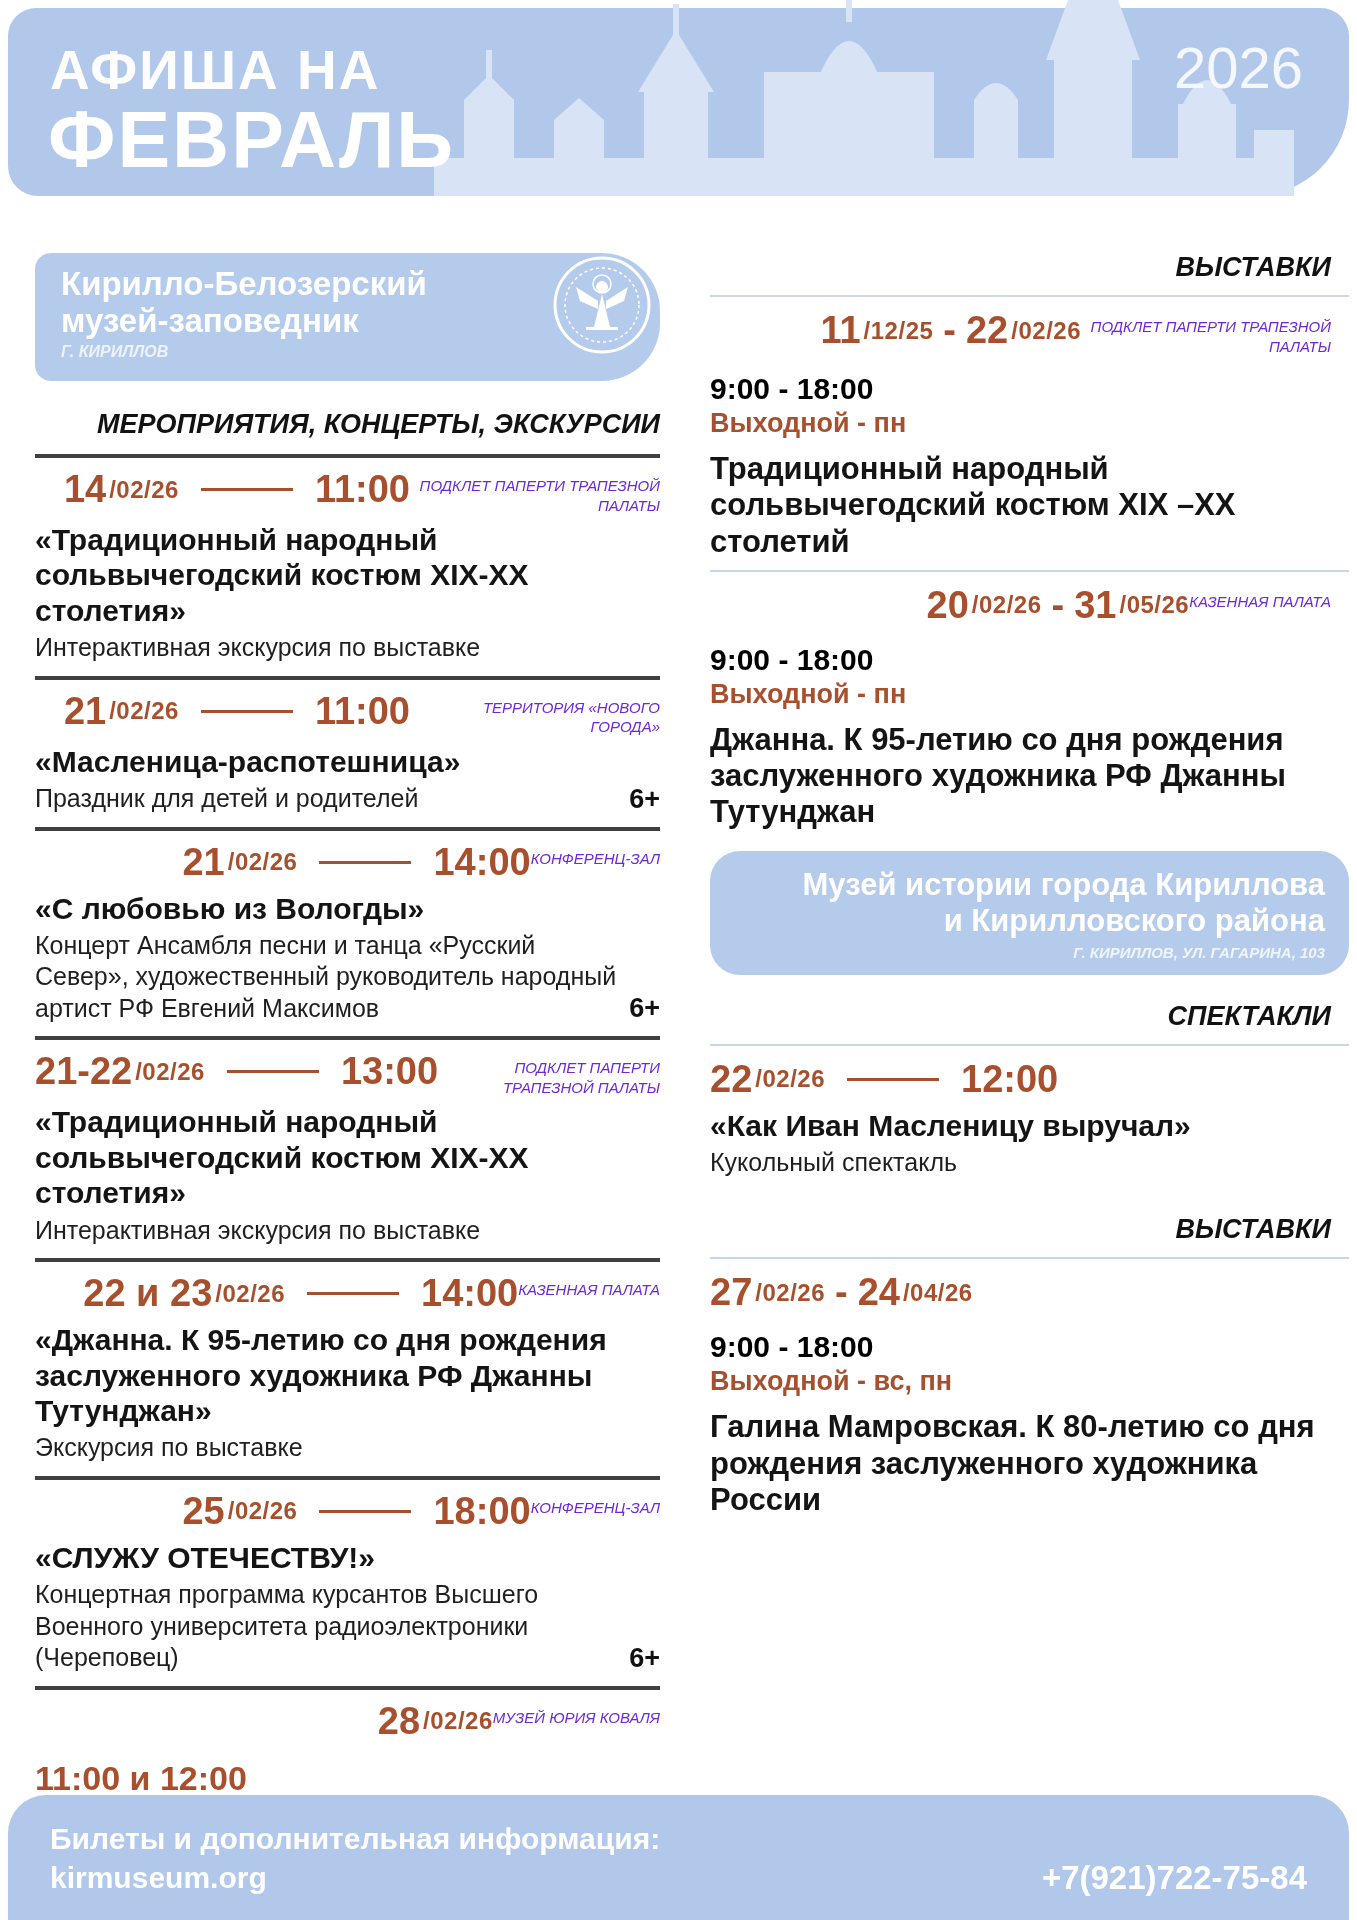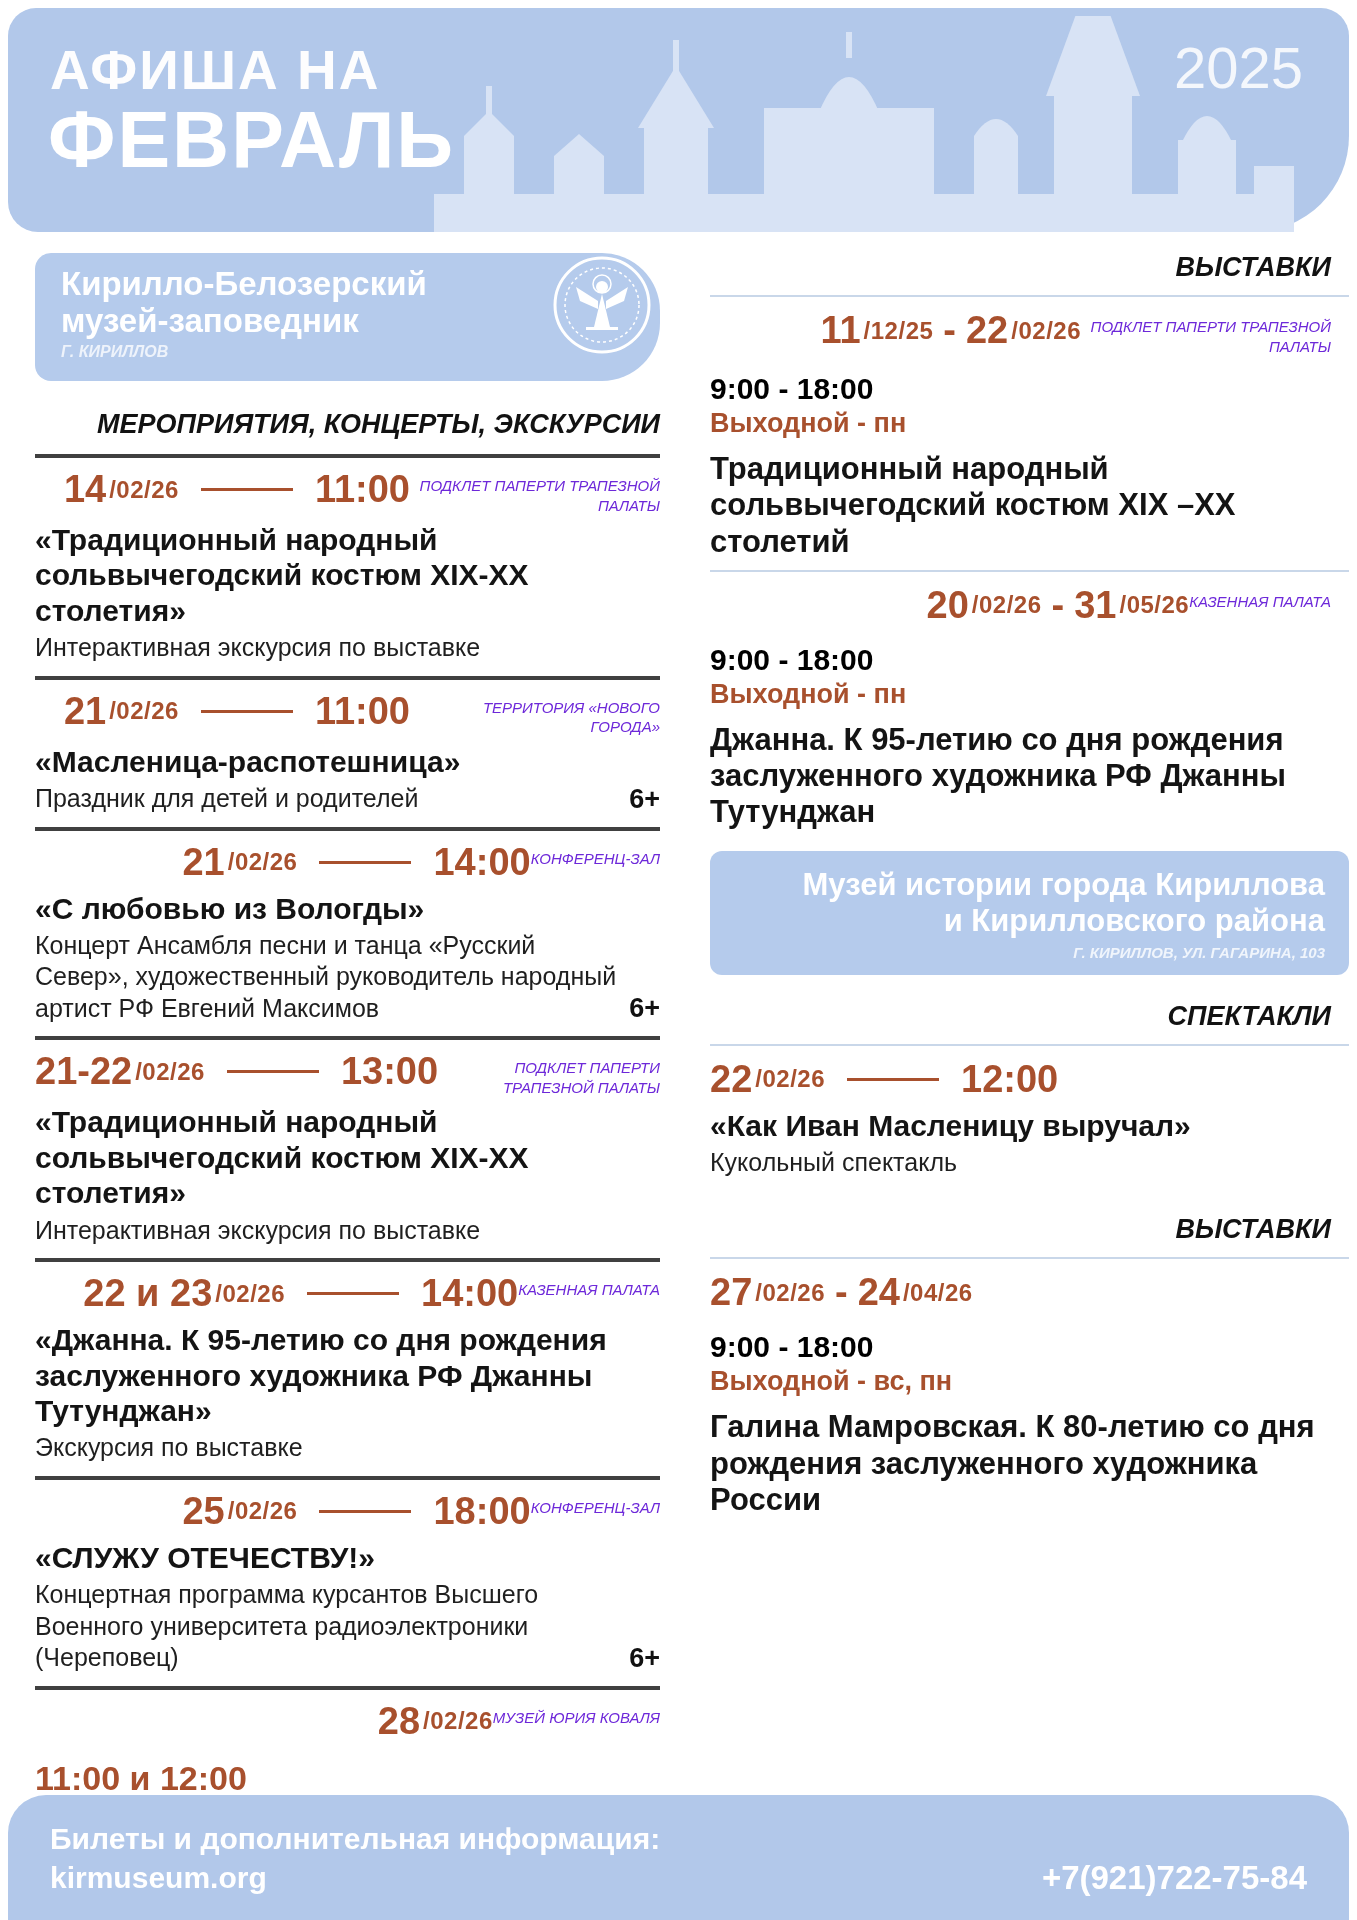--- a/index.html
+++ b/index.html
@@ -1,21 +1,21 @@
 <!DOCTYPE html>
 <html><head>
 <meta charset="utf-8">
 <style>
   * { margin:0; padding:0; box-sizing:border-box; }
   html,body { background:#ffffff; }
   body { font-family:"Liberation Sans", sans-serif; }
   .page { position:relative; width:1357px; height:1920px; background:#ffffff; overflow:hidden; }
 
   
-  .band { position:absolute; left:8px; top:8px; right:8px; height:224px;
+  .band { position:absolute; left:8px; top:8px; right:8px; height:188px;
           background:#b2c8ea; border-radius:28px 28px 96px 30px; }
   .sil { position:absolute; right:55px; bottom:0; }
   .h1 { position:absolute; left:42px; top:30px; font-size:55px; color:#fdfdfe;
         font-weight:600; letter-spacing:2px; }
   .h2 { position:absolute; left:40px; top:86px; font-size:79px; color:#ffffff;
         font-weight:800; letter-spacing:2px; }
   .h-year { position:absolute; right:46px; top:26px; font-size:58px; color:#f4f7fc; font-weight:400; }
 
   
   .col-left  { position:absolute; left:35px;  top:253px; width:625px; }
@@ -51,21 +51,21 @@
   .sub-time { font-size:34px; font-weight:bold; color:#a8502d; margin-top:16px; }
 
   
   .ex { border-top:2px solid #c9d7e9; padding:12px 18px 10px 0; }
   .hours  { font-size:30px; font-weight:bold; color:#000000; margin-top:16px; }
   .closed { font-size:27px; font-weight:bold; color:#a8502d; margin-top:2px; }
   .ex-title { font-size:31px; font-weight:bold; color:#141414; line-height:1.17; margin-top:12px; }
 
   .blue-banner { background:#b5cbec; border-radius:30px; padding:16px 24px 14px;
                  text-align:right; color:#fff; }
-  .bb1 { margin-top:10px;border-radius:12px; }
+  .bb1 { margin-top:10px; }
   .bb2 { margin-top:34px; padding-top:24px; padding-bottom:22px; }
   .bb-name { font-size:31px; font-weight:bold; line-height:1.16; }
   .bb-addr { font-size:15px; font-style:italic; font-weight:600; margin-top:5px; color:#f0f5fc; }
 
   
   .footer { position:absolute; left:8px; right:8px; bottom:0; height:125px; background:#b2c8ea;
             border-radius:38px 38px 0 0; color:#fff; display:flex;
             justify-content:space-between; padding:24px 42px 0 42px;margin-top:19px; }
   .f-info { font-size:30px; font-weight:bold; line-height:1.3; }
   .f-phone { font-size:33px; font-weight:bold; margin-top:40px; }
@@ -92,21 +92,21 @@
         <rect x="620" y="78" width="78" height="138"></rect>
         <polygon points="612,80 659,-48 706,80"></polygon>
         <rect x="656" y="-76" width="6" height="34"></rect>
         <rect x="744" y="124" width="58" height="92"></rect>
         <path d="M748 126 q25 -52 50 0 z"></path>
         <rect x="820" y="150" width="40" height="66"></rect>
       </g>
     </svg>
     <div class="h1">АФИША НА</div>
     <div class="h2">ФЕВРАЛЬ</div>
-    <div class="h-year">2025</div>
+    <div class="h-year">2026</div>
   </div>
 
   <div class="col-left">
 
     <div class="mus-banner">
       <div class="mb-name">
         <span>Кирилло-Белозерский</span><br>
         <span>музей-заповедник</span>
       </div>
       <div class="mb-city">Г. КИРИЛЛОВ</div>

